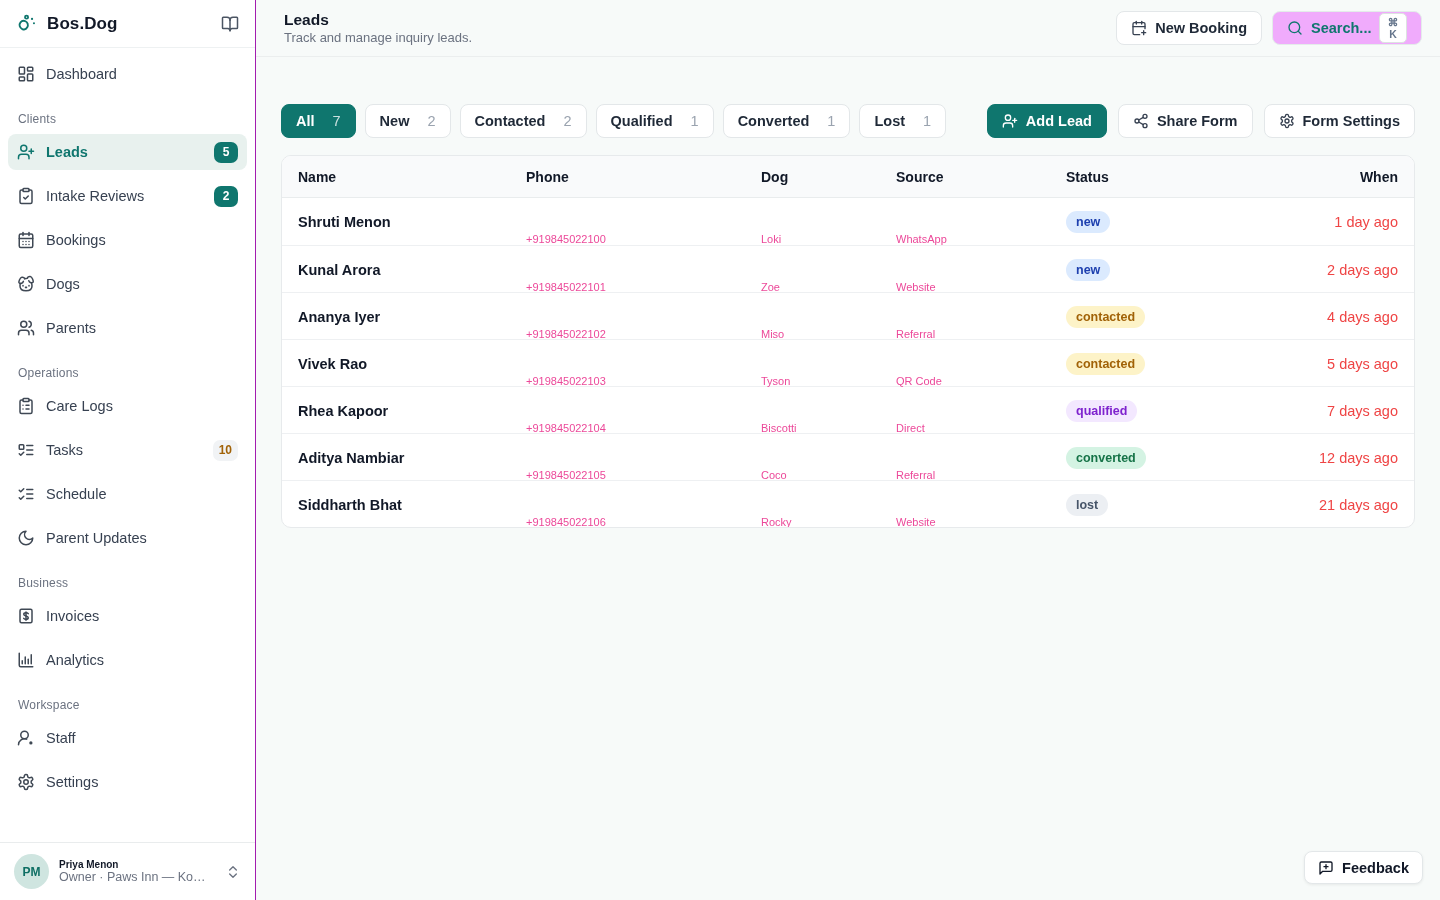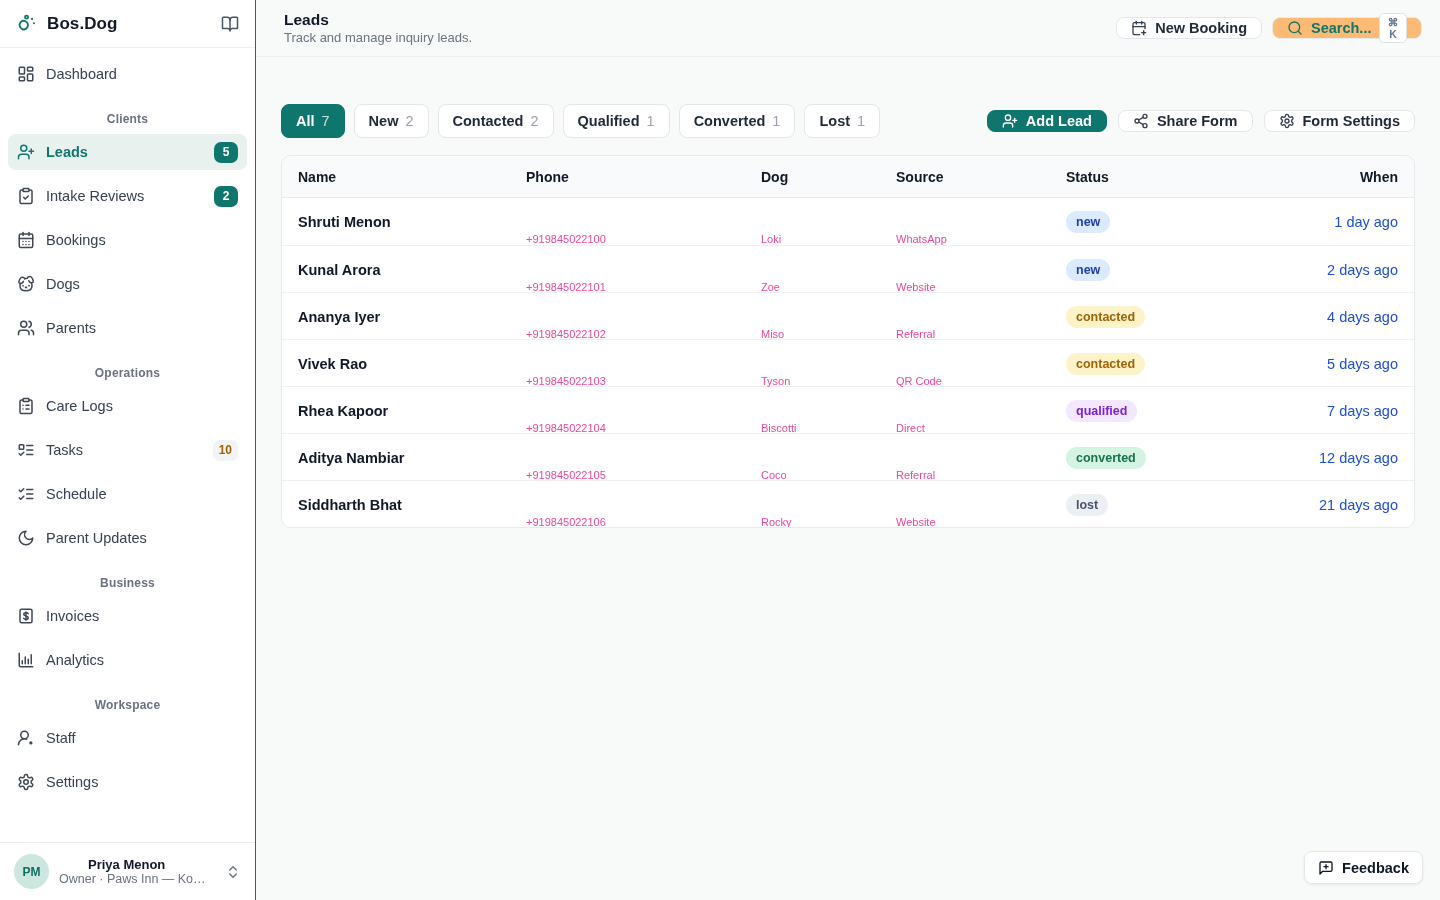--- a/index.html
+++ b/index.html
@@ -25,22 +25,22 @@
   }
   .brand-name { font-size:17px; font-weight:700; color:#111827; letter-spacing:.1px; }
   .panel-toggle { margin-left:auto; color:#4b5563; display:flex; cursor:pointer; background:none; border:none; }
   .icon { width:18px; height:18px; flex-shrink:0; }
   .icon-sm { width:16px; height:16px; flex-shrink:0; }
   .icon-lg { width:22px; height:22px; flex-shrink:0; }
   .teal { color:#0f766e; }
 
   .nav { flex:1; padding:8px; overflow:hidden; }
   .section-label {
-    font-size:12px; font-weight:700; color:#6b7280;
-    padding:12px 10px 8px; letter-spacing:.2px;text-align:center;
+    font-size:12px; font-weight:400; color:#6b7280;
+    padding:12px 10px 8px; letter-spacing:.2px;
   }
   .nav-item {
     height:36px; display:flex; align-items:center; gap:11px;
     padding:0 9px; margin-bottom:8px; border-radius:8px;
     color:#374151; font-size:14.5px; font-weight:500;
     cursor:pointer; text-decoration:none;
   }
   .nav-item .icon { color:#3f4854; }
   .nav-item.active { background:#e8f1ee; color:#0f766e; font-weight:600; }
   .nav-item.active .icon { color:#0f766e; }
@@ -58,61 +58,61 @@
     cursor:pointer; background:none; border-left:none; border-right:none; border-bottom:none;
     width:100%; text-align:left; font-family:inherit;
   }
   .avatar {
     width:35px; height:35px; border-radius:50%;
     background:#cfe5e0; color:#0e6f64;
     font-size:12px; font-weight:700;
     display:flex; align-items:center; justify-content:center; flex-shrink:0;
   }
   .user-info { min-width:0; }
-  .user-name { font-size:13px; font-weight:700; color:#111827;margin-left:29px; }
+  .user-name { font-size:10px; font-weight:700; color:#111827; }
   .user-meta { font-size:12.5px; color:#6b7280; white-space:nowrap; overflow:hidden; text-overflow:ellipsis; max-width:150px; }
   .user-chevrons { margin-left:auto; color:#6b7280; display:flex; }
 
   
   .main { flex:1; min-width:0; display:flex; flex-direction:column; }
   .topbar {
     height:57px; flex-shrink:0;
     display:flex; align-items:center; justify-content:space-between;
     padding:0 18px 0 28px;
     border-bottom:1px solid #ebeeee;
   }
   .page-title { font-size:15.5px; font-weight:700; color:#111827; }
   .page-subtitle { font-size:13px; color:#6b7280; margin-top:1px; }
   .topbar-actions { display:flex; align-items:center; gap:10px; }
 
   .btn {
     display:inline-flex; align-items:center; gap:8px;
-    height:22px; padding:0 14px; border-radius:8px;
+    height:34px; padding:0 14px; border-radius:8px;
     font-family:inherit; font-size:14.5px; font-weight:600; cursor:pointer;
     border:1px solid #e3e7e9; background:#fff; color:#1f2937;
   }
   .btn .icon-sm { color:#374151; }
   .btn-primary { background:#0f766e; border-color:#0f766e; color:#fff; }
   .btn-primary .icon-sm { color:#fff; }
   .btn-search {
-    background:#fdba74; border:1px solid #e4ecea; color:#0f766e;
+    background:#f0abfc; border:1px solid #e4ecea; color:#0f766e;
     width:150px; justify-content:flex-start; font-weight:600;
   }
   .btn-search .icon-sm { color:#0f766e; }
   .kbd {
     margin-left:auto; background:#fff; border:1px solid #dde3e1;
     border-radius:5px; padding:2px 5px;
     font-size:10.5px; color:#64748b; font-weight:600; letter-spacing:.5px;
   }
 
   .content { flex:1; padding:47px 25px 0; }
   .filter-row { display:flex; align-items:center; justify-content:space-between; }
   .pills { display:flex; gap:9px; }
   .pill {
-    display:inline-flex; align-items:center; gap:7px;
+    display:inline-flex; align-items:center; gap:18px;
     height:34px; padding:3px 14px; border-radius:8px;
     background:#fff; border:1px solid #e3e7e9;
     font-family:inherit; font-size:14.5px; font-weight:600; color:#1f2937; cursor:pointer;
   }
   .pill .count { color:#9aa3af; font-weight:500; }
   .pill.active { background:#0f766e; border-color:#0f766e; color:#fff; }
   .pill.active .count { color:rgba(255,255,255,.78); }
   .filter-actions { display:flex; gap:11px; }
 
   
@@ -126,21 +126,21 @@
     align-items:center; padding:0 16px;
   }
   .thead {
     height:42px; background:#f9fafb; border-bottom:1px solid #e9eced;
     font-size:14px; font-weight:700; color:#111827;
   }
   .tbody-row { height:47px; cursor:pointer; }
   .tbody-row + .tbody-row { border-top:1px solid #eef0f2; }
   .cell-name { font-size:14.5px; font-weight:700; color:#111827; }
   .cell-dim { font-size:11px; color:#ec4899;margin-top:35px; }
-  .cell-when { text-align:right; font-size:14.5px; color:#1d4ed8; }
+  .cell-when { text-align:right; font-size:14.5px; color:#ef4444; }
   .th-when { text-align:right; }
 
   .status-badge {
     display:inline-block; padding:4px 10px; border-radius:999px;
     font-size:12.5px; font-weight:600;
   }
   .status-badge[data-status="new"]       { background:#dbeafe; color:#1e40af; }
   .status-badge[data-status="contacted"] { background:#fdf3c8; color:#a16207; }
   .status-badge[data-status="qualified"] { background:#f3e8ff; color:#7e22ce; }
   .status-badge[data-status="converted"] { background:#d4f3e3; color:#157347; }

